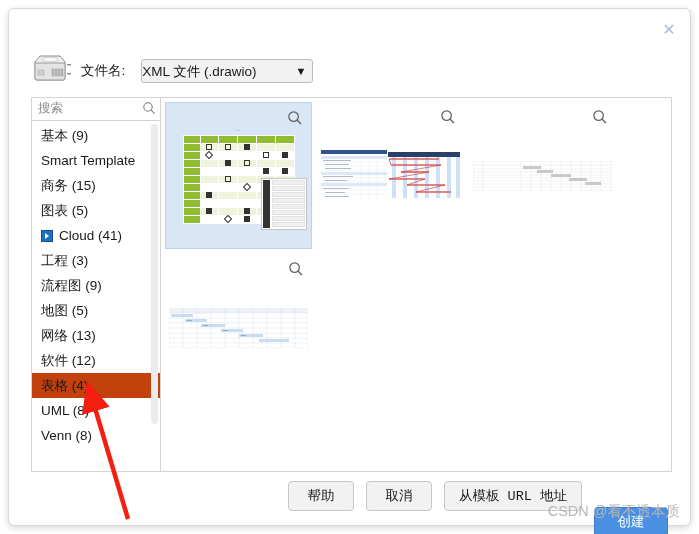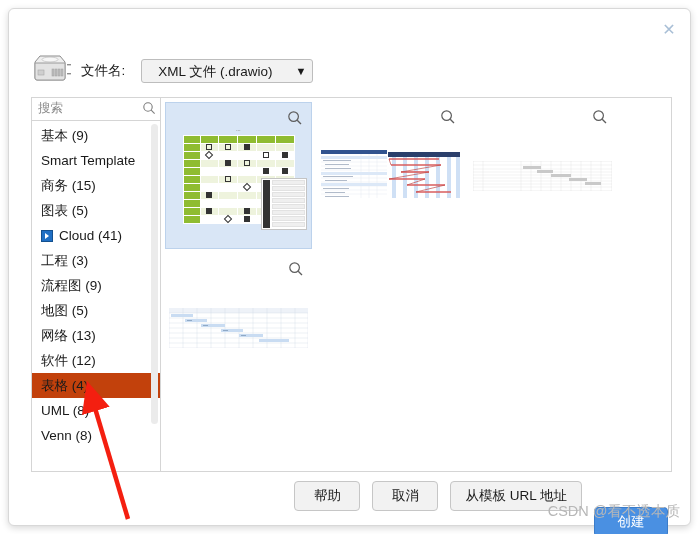--- a/index.html
+++ b/index.html
@@ -85,21 +85,21 @@
     position: relative;
   }
   #format-select {
     width: 172px;
     height: 24px;
     font-size: 13.5px;
     color: #1a1a1a;
     border: 1px solid #bdbdbd;
     border-radius: 3px;
     background: #f2f2f2;
-    padding: 1px 20px 1px 16px;
+    padding: 1px 20px 1px 0;
     box-sizing: border-box;
     -webkit-appearance: none;
     appearance: none;
     font-family: "Liberation Sans", sans-serif;
     outline: none;
   }
   #select-chevron {
     position: absolute;
     right: 7px;
     top: 7px;
@@ -323,21 +323,21 @@
   }
   .btn {
     height: 30px;
     min-width: 66px;
     margin-left: 12px;
     border: 1px solid #c6c6c6;
     border-radius: 4px;
     background: #f2f2f2;
     color: #1a1a1a;
     font-size: 13.5px;
-    font-family: Liberation Sans, sans-serif;
+    font-family: Liberation Mono, monospace;
     cursor: pointer;
     padding: 0 14px;
     box-sizing: border-box;
   }
   .btn.primary {
     background: #4a90e2;
     border-color: #3b7cc9;
     color: #ffffff;
     min-width: 74px;
     margin-top: 26px;

